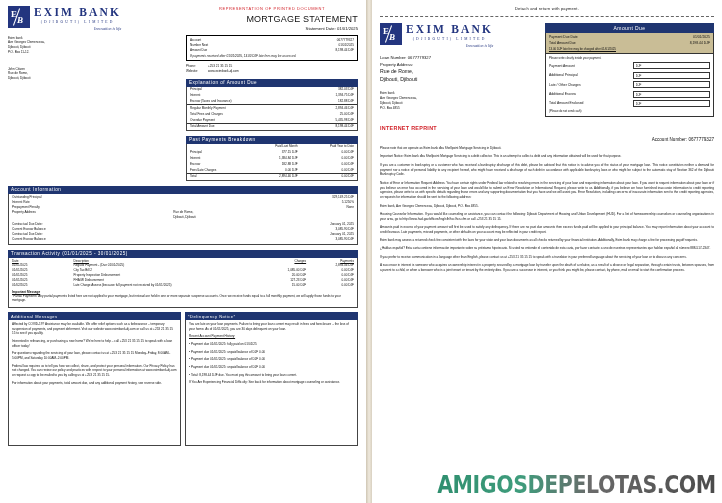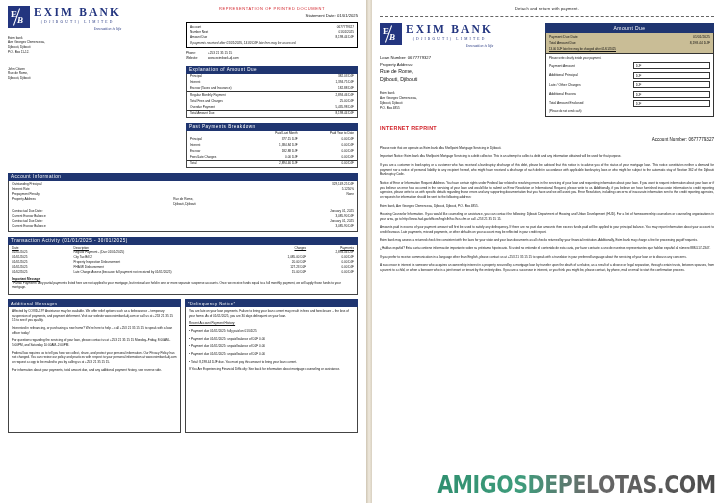--- a/index.html
+++ b/index.html
@@ -162,20 +162,21 @@
 
       <div class="addr" style="margin-top:12px;">
         <div>John Citizen</div>
         <div>Rue de Rome,</div>
         <div>Djibouti, Djibouti</div>
       </div>
     </div>
 
     <div style="flex:1;">
       <div class="repnotice">REPRESENTATION OF PRINTED DOCUMENT</div>
+      <div class="doctitle">MORTGAGE STATEMENT</div>
       <div class="docdate">
         <span>Statement Date:</span>
         <span>01/01/2025</span>
       </div>
 
       <div class="acctbox">
         <div class="acctrow">
           <span>Account</span>
           <span>0677779327</span>
         </div>

